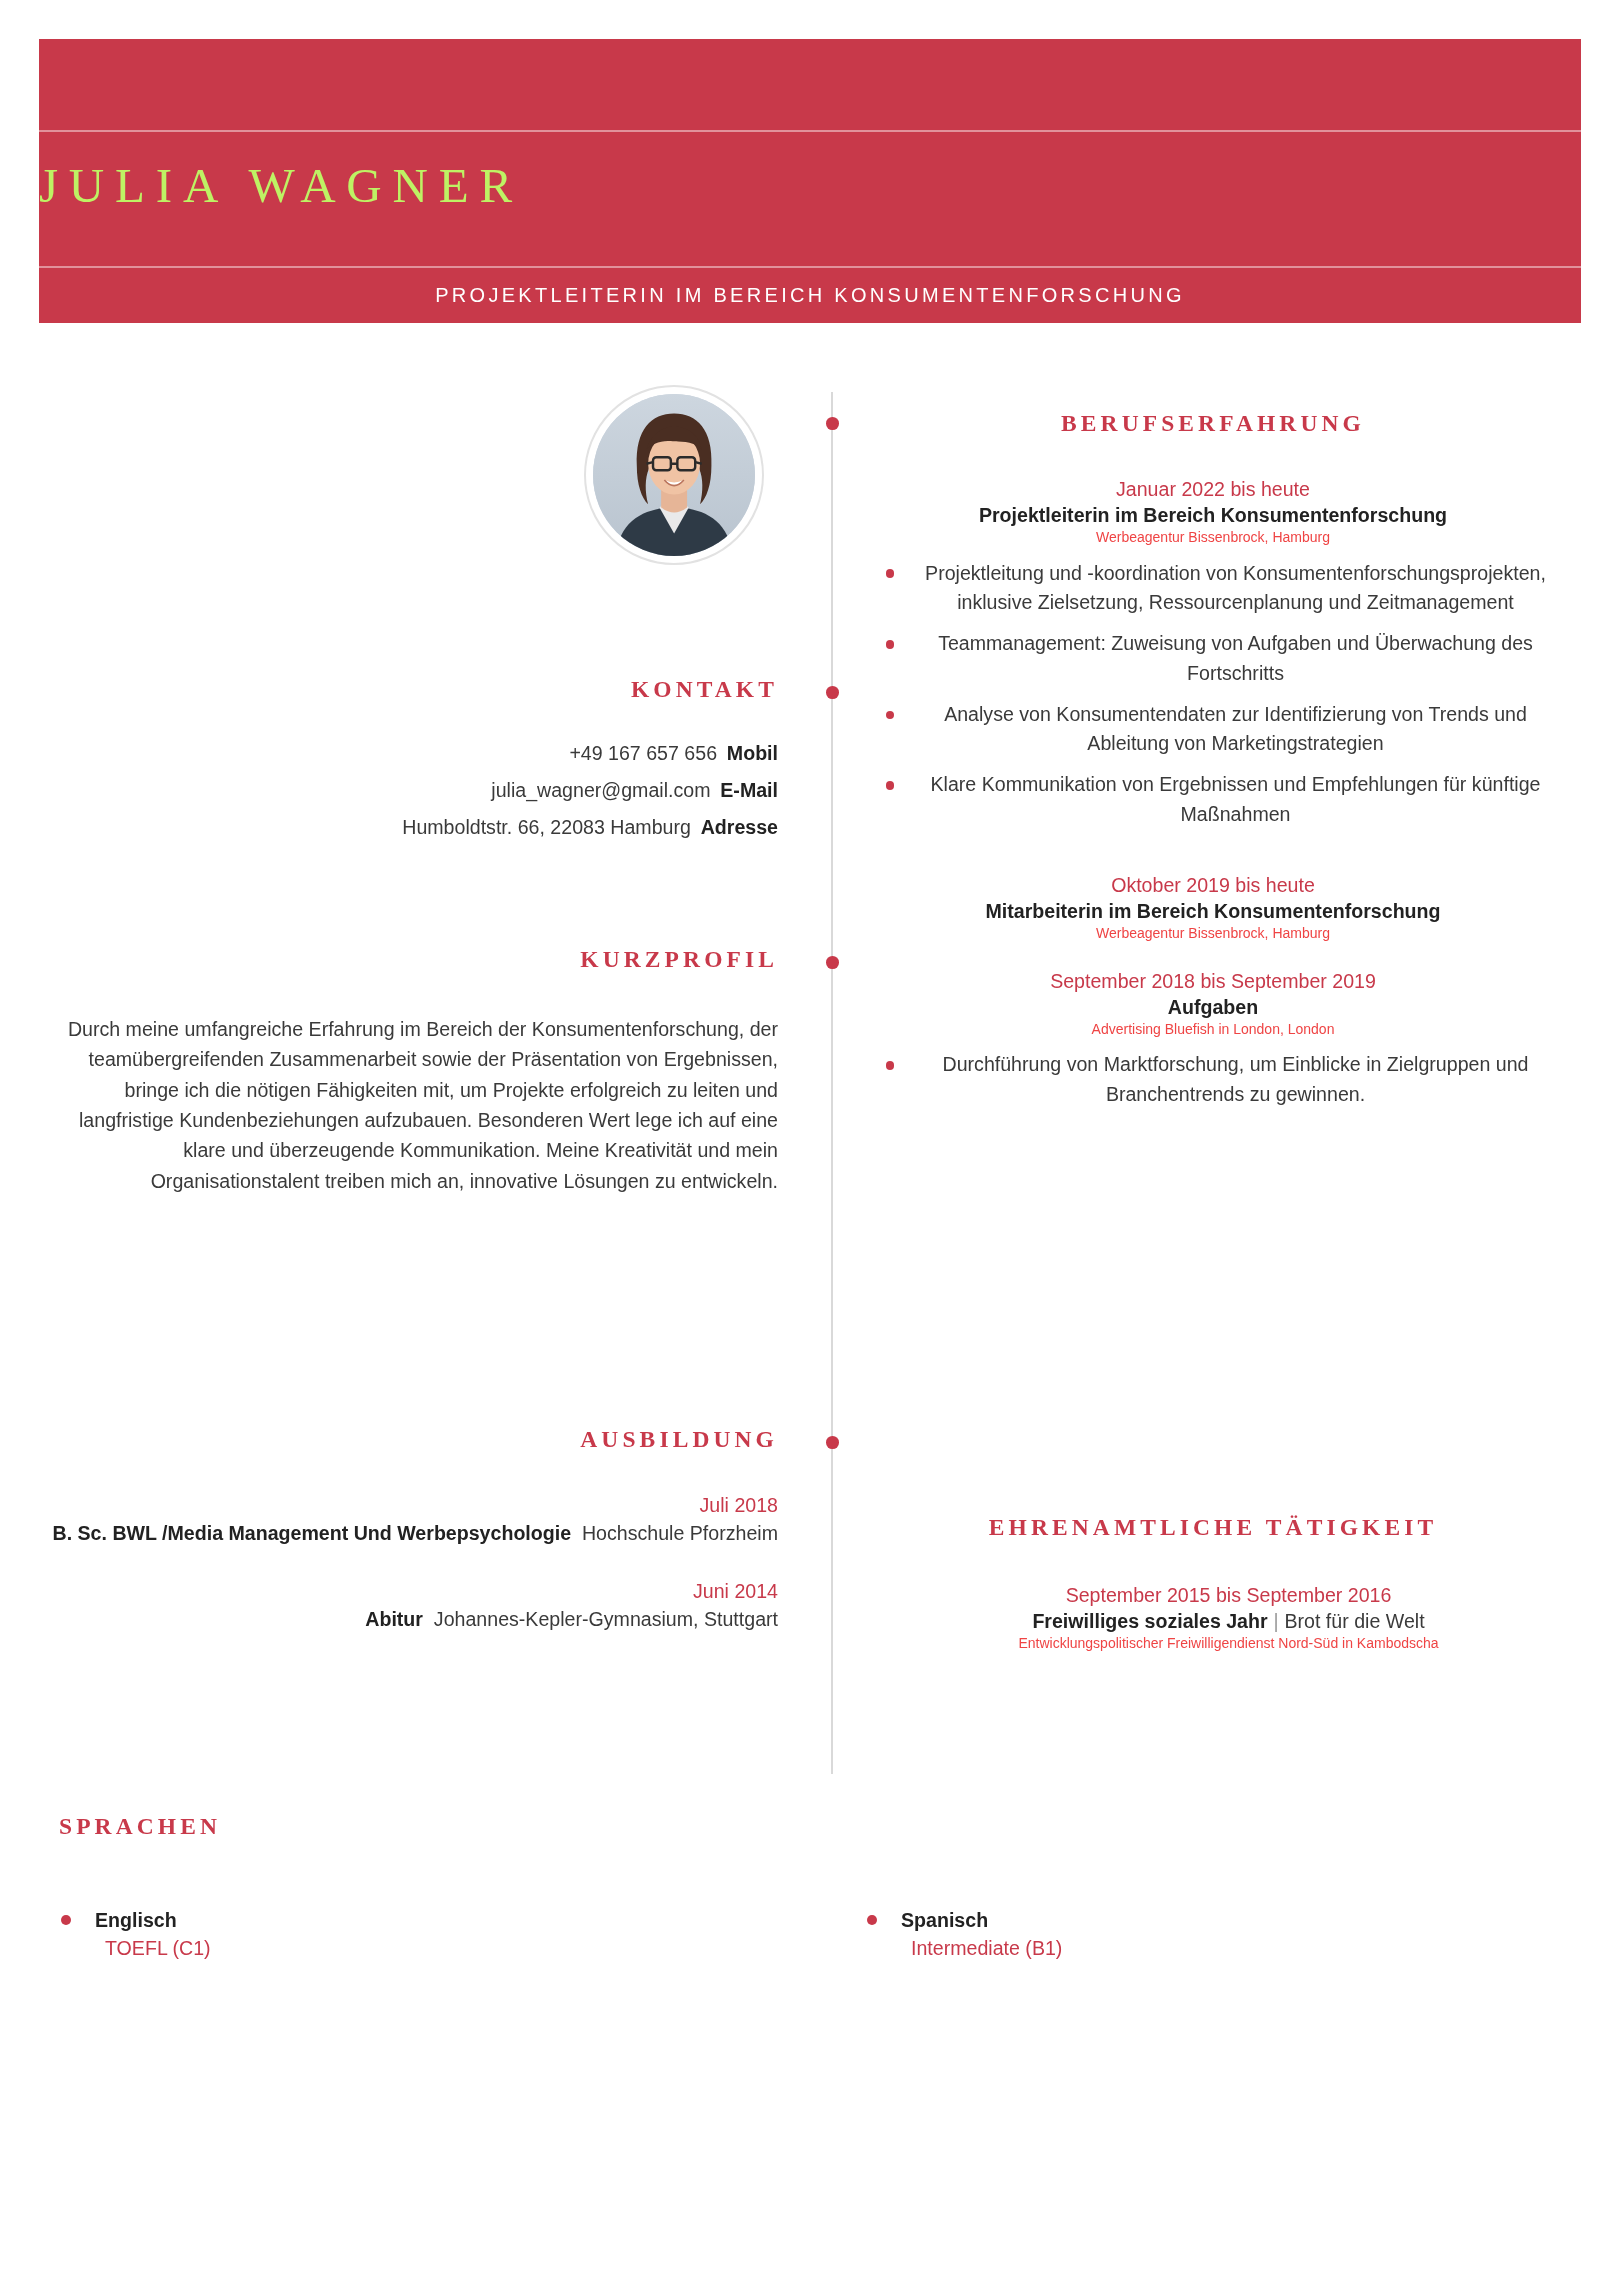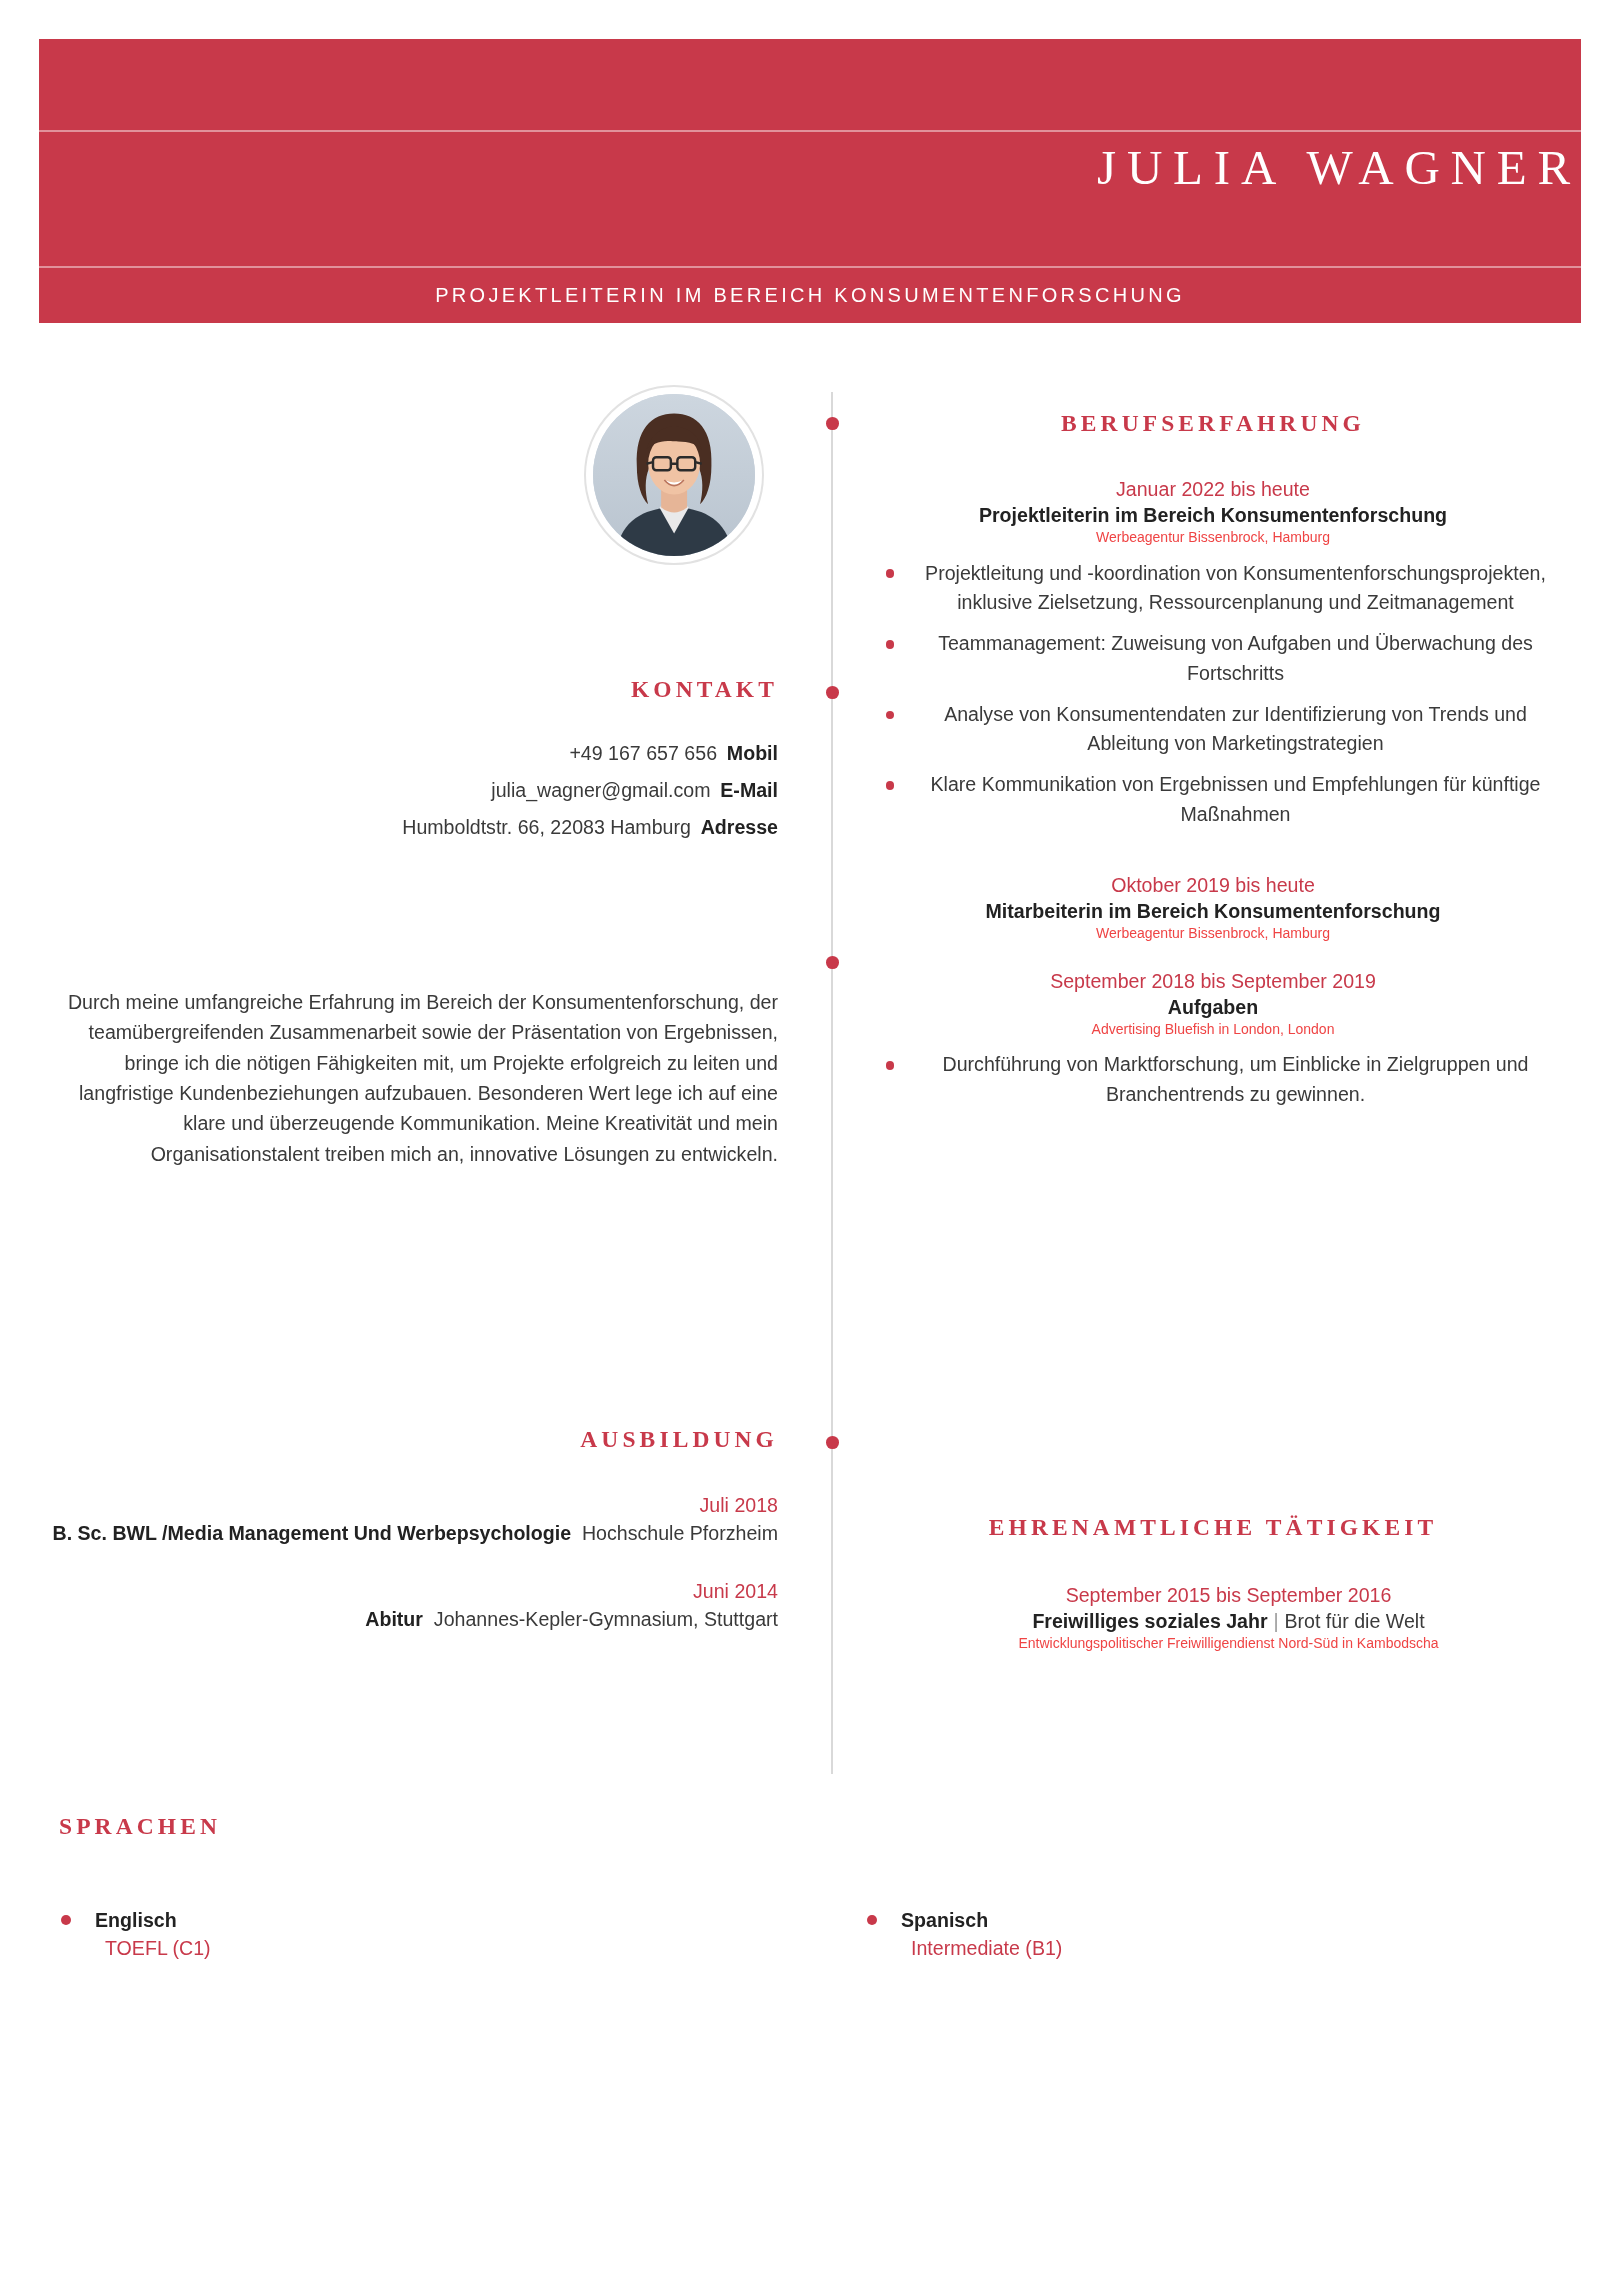--- a/index.html
+++ b/index.html
@@ -44,24 +44,24 @@
     position: absolute;
     left: 0;
     top: 227px;
     width: 100%;
     height: 2px;
     background: rgba(255,255,255,0.45);
   }
   .name {
     position: absolute;
     left: 0;
-    top: 128px;
+    top: 146px;
     width: 100%;
-    text-align: right;
-    color: #ffffff;
+    text-align: left;
+    color: #bef264;
     font-size: 49px;
     letter-spacing: 10.8px;
     font-weight: 400;
     font-family: "Liberation Serif", serif;
     transform: translateY(-50%);
   }
   .job-title {
     position: absolute;
     left: 0;
     top: 256px;
@@ -329,20 +329,21 @@
     </div>
     <div class="contact-row">
       <span>julia_wagner@gmail.com</span><span class="label">E-Mail</span>
     </div>
     <div class="contact-row">
       <span>Humboldtstr. 66, 22083 Hamburg</span><span class="label">Adresse</span>
     </div>
   </div>
 
   <div class="left-col" style="top:946px">
+    <div class="sec-head-left" style="position:relative;">KURZPROFIL</div>
     <div style="height:41px"></div>
     <div class="profile-text">Durch meine umfangreiche Erfahrung im Bereich der Konsumentenforschung, der teamübergreifenden Zusammenarbeit sowie der Präsentation von Ergebnissen, bringe ich die nötigen Fähigkeiten mit, um Projekte erfolgreich zu leiten und langfristige Kundenbeziehungen aufzubauen. Besonderen Wert lege ich auf eine klare und überzeugende Kommunikation. Meine Kreativität und mein Organisationstalent treiben mich an, innovative Lösungen zu entwickeln.</div>
   </div>
 
   <div class="left-col" style="top:1426px">
     <div class="sec-head-left" style="position:relative;">AUSBILDUNG</div>
     <div style="height:41px"></div>
     <div>
       <div class="edu-date">Juli 2018</div>
       <div class="edu-line">

